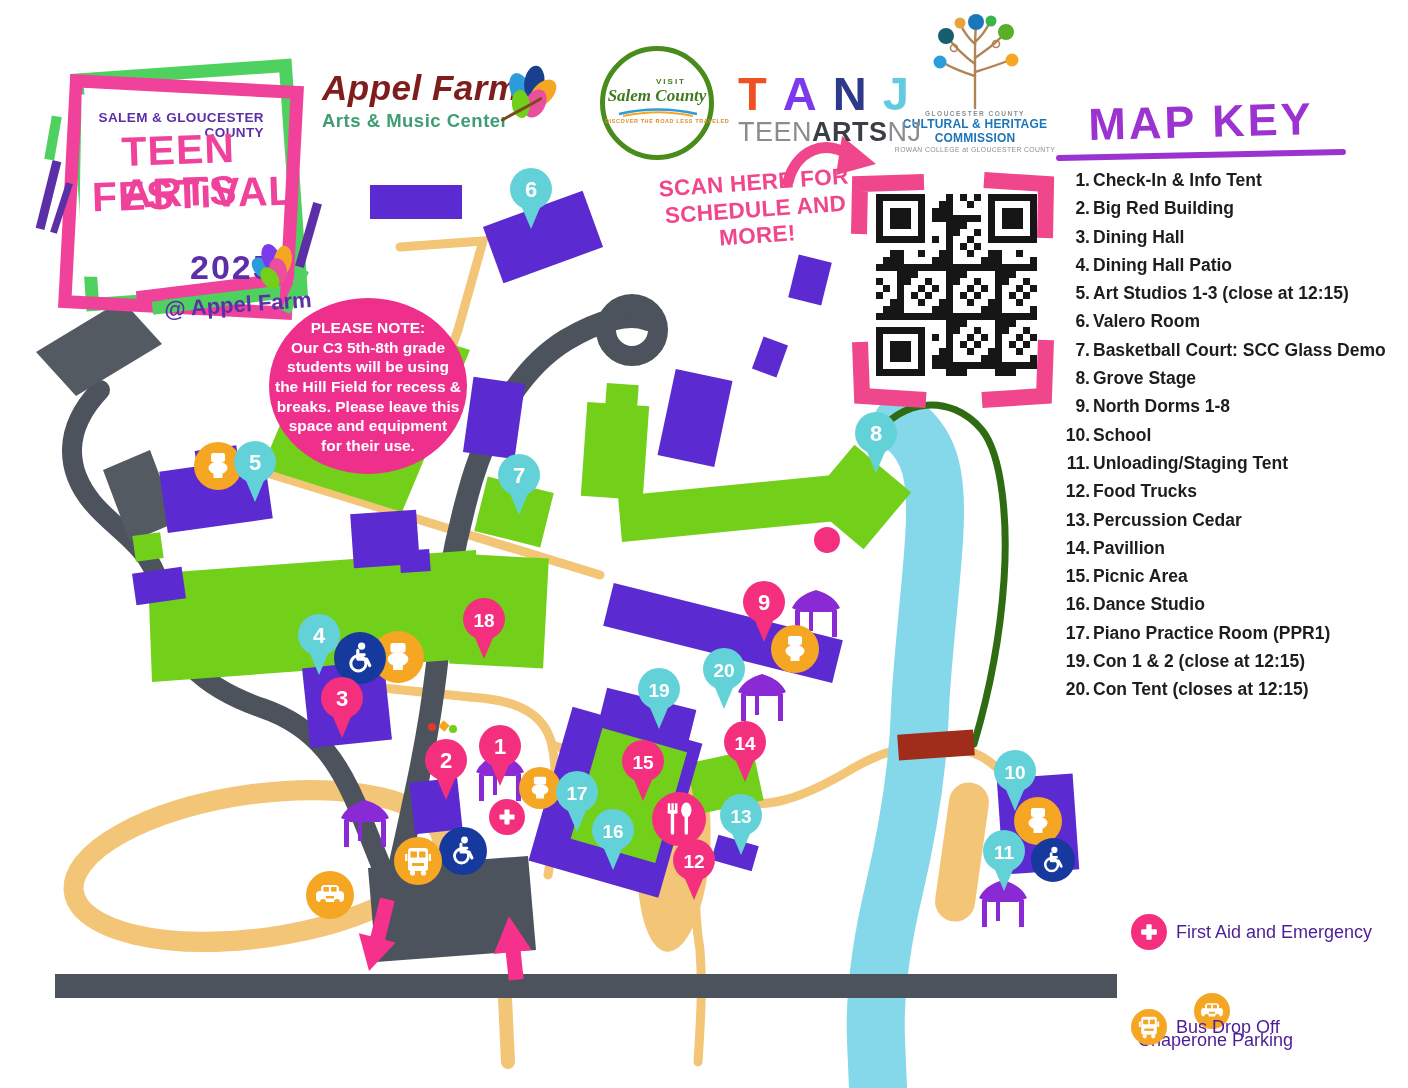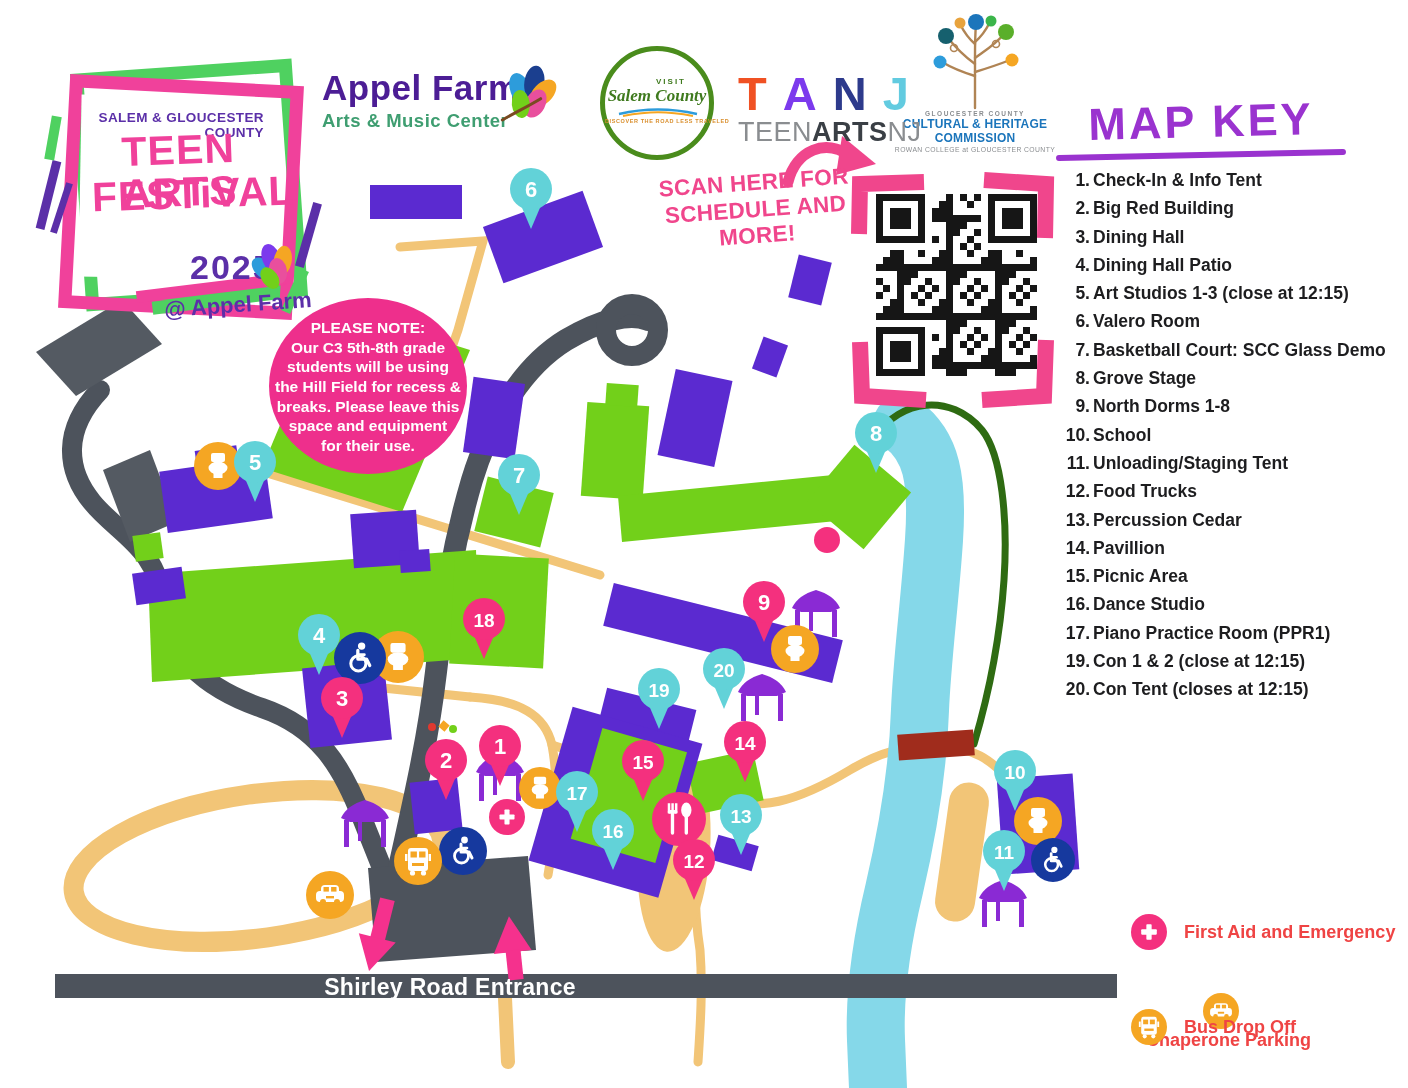--- a/index.html
+++ b/index.html
@@ -39,21 +39,21 @@
   #road-label{width:300px;text-align:center;color:#fff;font-weight:bold;font-size:23px;letter-spacing:.3px;}
   
   #mapkey-title{font-weight:bold;font-size:45px;letter-spacing:3px;color:#9a33cf;
                 transform:rotate(-1.5deg);text-align:center;width:290px;}
   #mapkey-rule{width:290px;height:6px;background:#9a33cf;transform:rotate(-1.2deg);border-radius:3px;}
   .key-row{display:flex;line-height:28.3px;font-size:17.5px;font-weight:bold;color:#1d1d1f;}
   .key-num{width:34px;text-align:right;flex:0 0 34px;}
   .key-label{margin-left:3px;white-space:nowrap;text-align:right;}
   
   .legend-row{position:absolute;display:flex;align-items:center;}
-  .legend-label{margin-left:16px;font-weight:bold;font-size:18px;color:#ef4444;white-space:nowrap;}
+  .legend-label{margin-left:8px;font-weight:normal;font-size:18px;color:#4c1d95;white-space:nowrap;}
   svg text{font-family:"Liberation Sans",sans-serif;}
 </style>
 </head>
 <body>
 
 <div id="canvas">
 
   <svg id="map-svg" class="abs" style="left:0;top:0;" width="1408" height="1088" viewBox="0 0 1408 1088">
 
     <g stroke="#f2c577" fill="none" stroke-linecap="round">
@@ -645,21 +645,21 @@
         <ellipse cx="18" cy="26" rx="9" ry="15" fill="#2d9cdb" transform="rotate(-30 18 26)"></ellipse>
         <ellipse cx="28" cy="18" rx="9" ry="15" fill="#7c3aed" transform="rotate(0 28 18)"></ellipse>
         <ellipse cx="38" cy="24" rx="9" ry="15" fill="#f5a623" transform="rotate(30 38 24)"></ellipse>
         <ellipse cx="30" cy="32" rx="9" ry="13" fill="#e94f9d" transform="rotate(10 30 32)"></ellipse>
         <ellipse cx="20" cy="36" rx="8" ry="12" fill="#72d01a" transform="rotate(-16 20 36)"></ellipse>
       </g>
     </svg>
   </div>
 
   <div class="abs" style="left:322px;top:68px;">
-    <div id="appel-name" style="color:#4c1d95;">Appel Farm</div>
+    <div id="appel-name" style="color:#7f1d1d;font-style:italic;">Appel Farm</div>
     <div id="appel-sub" style="color:#3f9e71;margin-top:2px;">Arts &amp; Music Center</div>
   </div>
   <svg class="abs" style="left:495px;top:58px;" width="70" height="76" viewBox="0 0 70 76">
     <g transform="rotate(14 35 38)">
       <ellipse cx="24" cy="34" rx="10" ry="17" fill="#2d9cdb" transform="rotate(-34 24 34)"></ellipse>
       <ellipse cx="36" cy="24" rx="10" ry="17" fill="#1b3f8f" transform="rotate(-6 36 24)"></ellipse>
       <ellipse cx="47" cy="32" rx="10" ry="16" fill="#f5a623" transform="rotate(30 47 32)"></ellipse>
       <ellipse cx="42" cy="44" rx="10" ry="15" fill="#e94f9d" transform="rotate(14 42 44)"></ellipse>
       <ellipse cx="28" cy="48" rx="9" ry="14" fill="#72d01a" transform="rotate(-20 28 48)"></ellipse>
       <path d="M 14,68 C 24,58 34,50 46,38" stroke="#7a4a21" stroke-width="3" fill="none" stroke-linecap="round"></path>
@@ -802,21 +802,20 @@
           <span class="key-num">19.</span>
           <span class="key-label">Con 1 &amp; 2 (close at 12:15)</span>
         </div>
         <div class="key-row">
           <span class="key-num">20.</span>
           <span class="key-label">Con Tent (closes at 12:15)</span>
         </div>
       </div>
   </div>
 
-  <div id="road-label" class="abs" style="left:300px;top:974px;">Shirley Road Entrance</div>
 
   <div id="legend">
       <div class="legend-row" style="left: 1130px; top: 913px;">
         <svg width="38" height="38" viewBox="0 0 38 38">
           <g transform="translate(19,19)">
             <circle cx="0" cy="0" r="18" fill="#f4307e"></circle>
             <g transform="scale(0.78)">
               <rect x="-3.4" y="-10" width="6.8" height="20" rx="1" fill="#fff"></rect>
               <rect x="-10" y="-3.4" width="20" height="6.8" rx="1" fill="#fff"></rect>
             </g>

